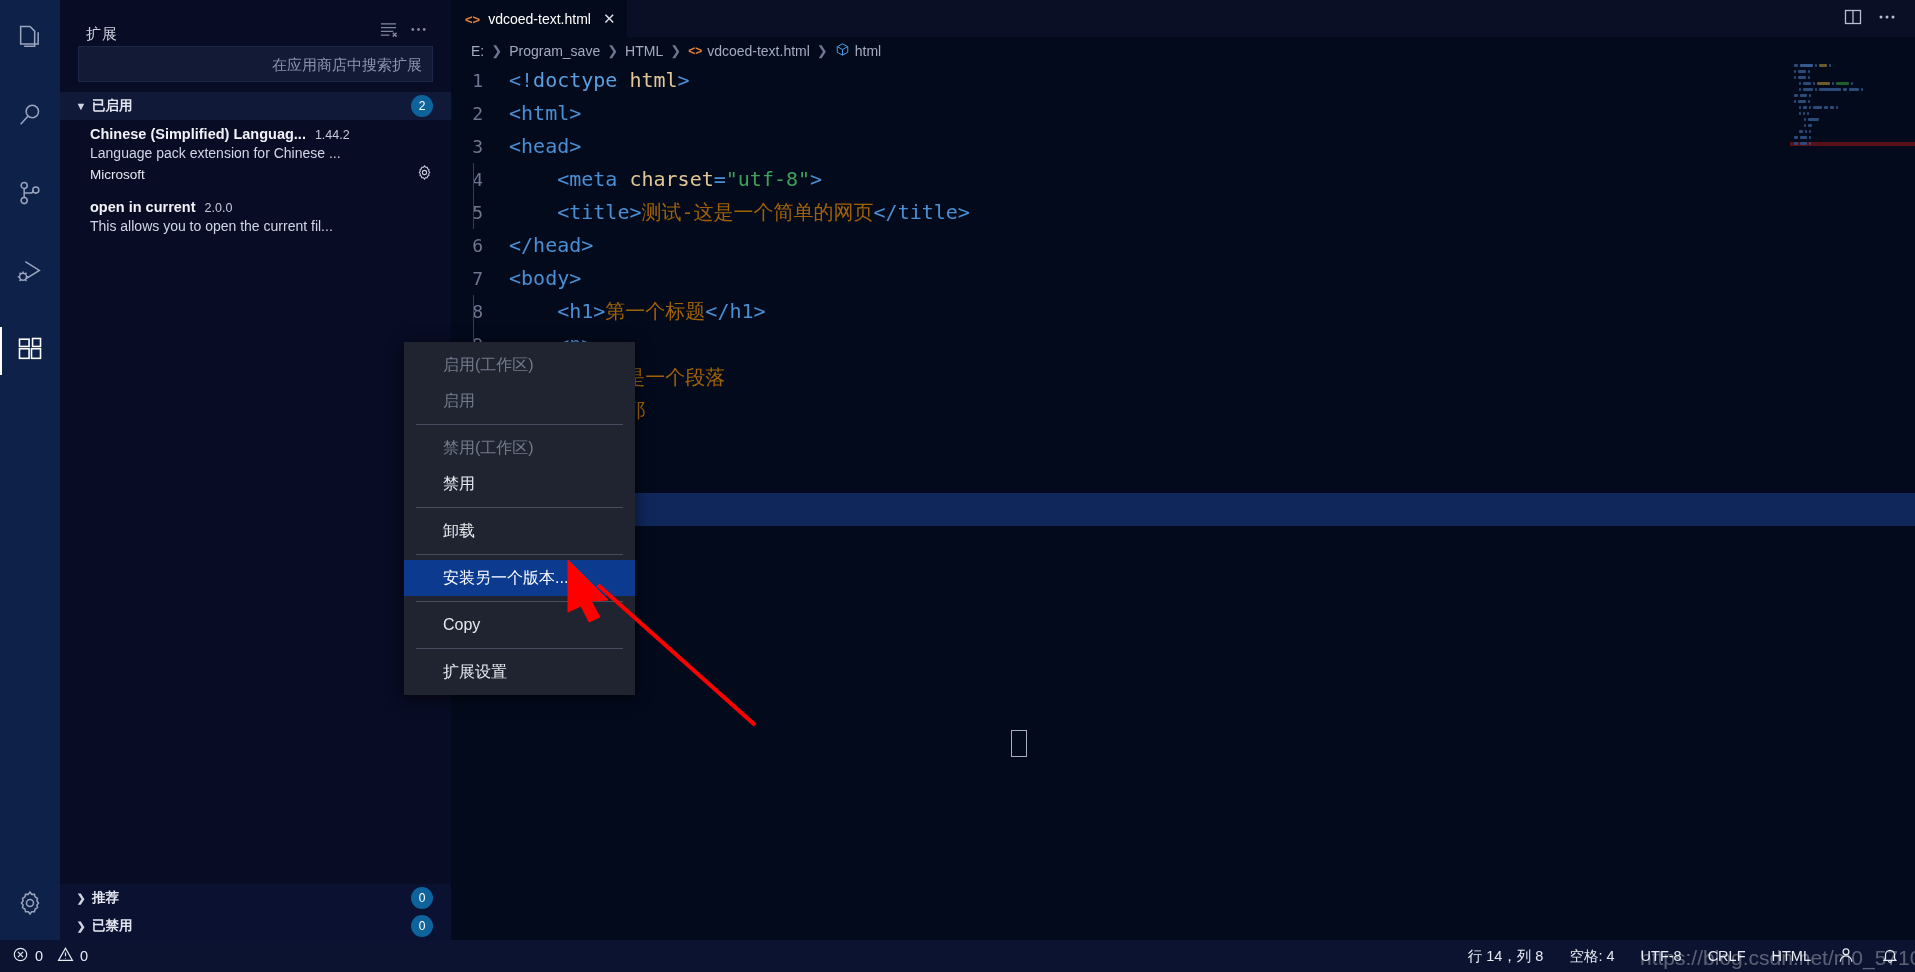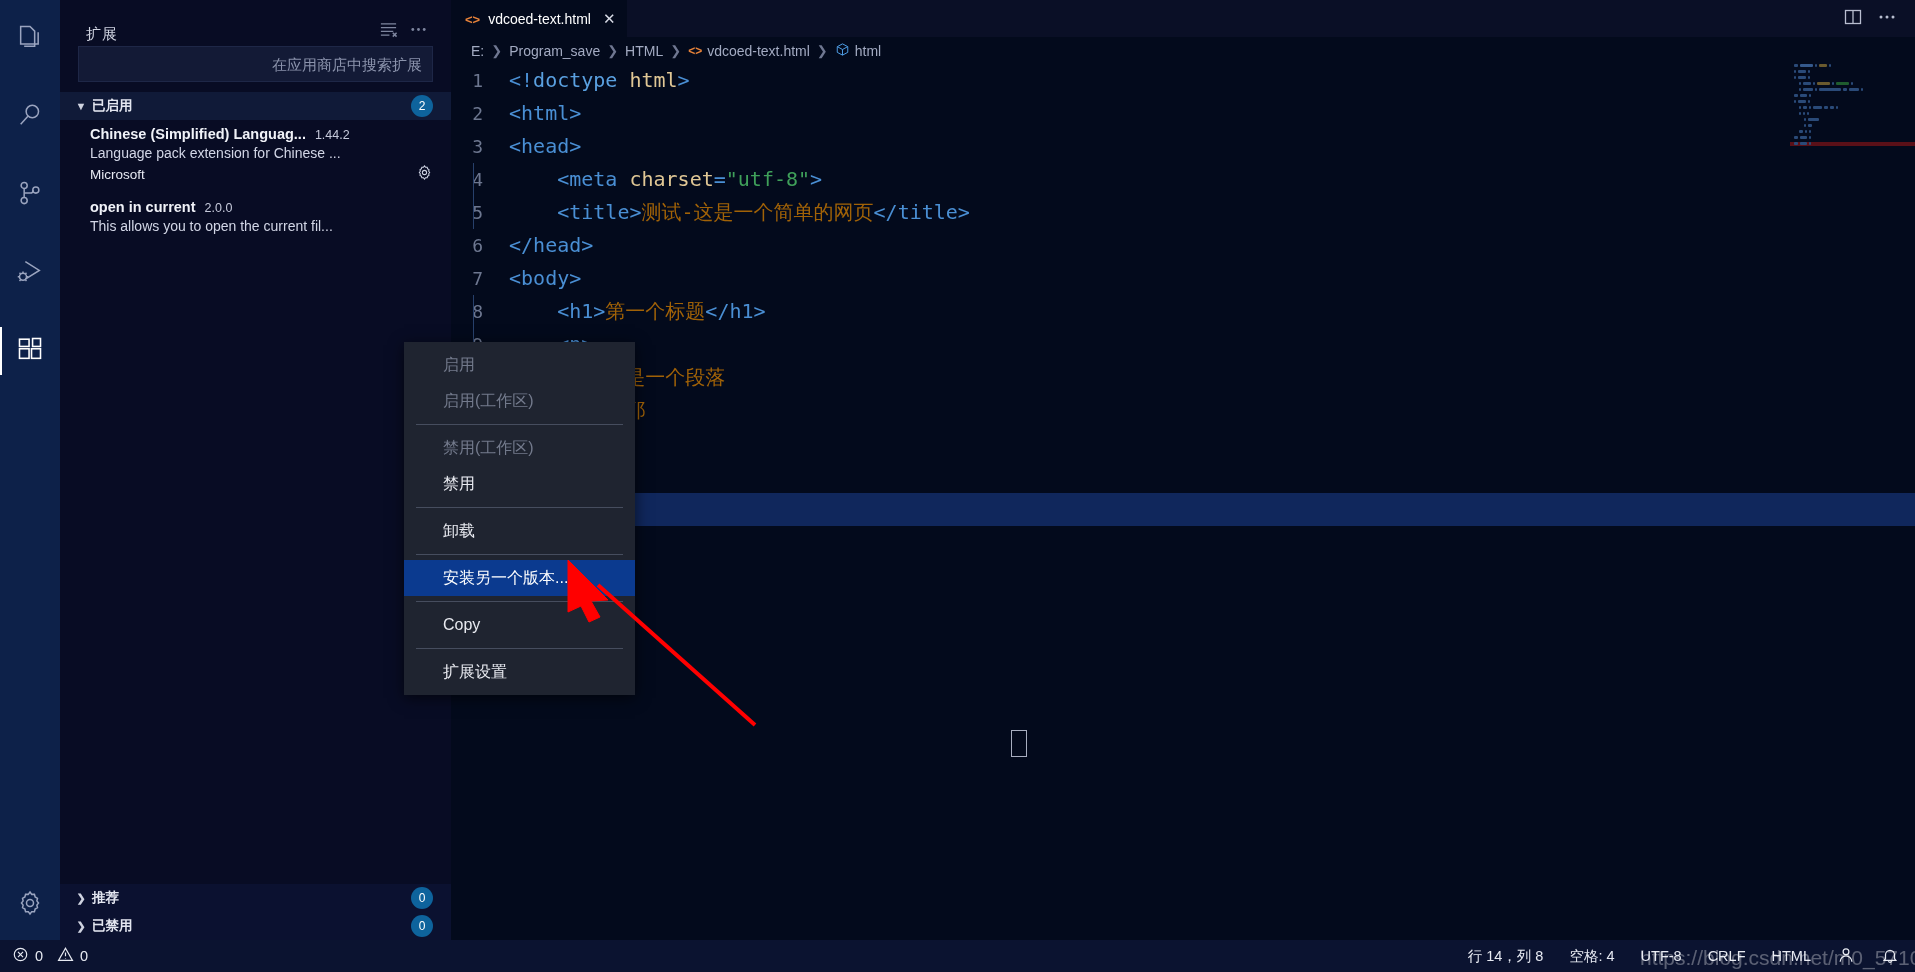--- a/index.html
+++ b/index.html
@@ -520,22 +520,22 @@
         </div>
         <div class="mm-line" style="padding-left: 4px; background: rgb(90, 16, 24);">
           <span class="mm-b" style="background: rgb(42, 74, 120); width: 3.8px;"></span>
           <span class="mm-b" style="background: rgb(42, 74, 120); width: 7.6px;"></span>
           <span class="mm-b" style="background: rgb(42, 74, 120); width: 2px;"></span>
         </div>
       </div>
   </div>
 
   <div id="ctx-menu">
+    <div class="ctx-item disabled">启用(工作区)</div>
     <div class="ctx-item disabled">启用</div>
-    <div class="ctx-item disabled">启用(工作区)</div>
     <div class="ctx-sep"></div>
     <div class="ctx-item disabled">禁用(工作区)</div>
     <div class="ctx-item">禁用</div>
     <div class="ctx-sep"></div>
     <div class="ctx-item">卸载</div>
     <div class="ctx-sep"></div>
     <div class="ctx-item highlight">安装另一个版本...</div>
     <div class="ctx-sep"></div>
     <div class="ctx-item">Copy</div>
     <div class="ctx-sep"></div>

